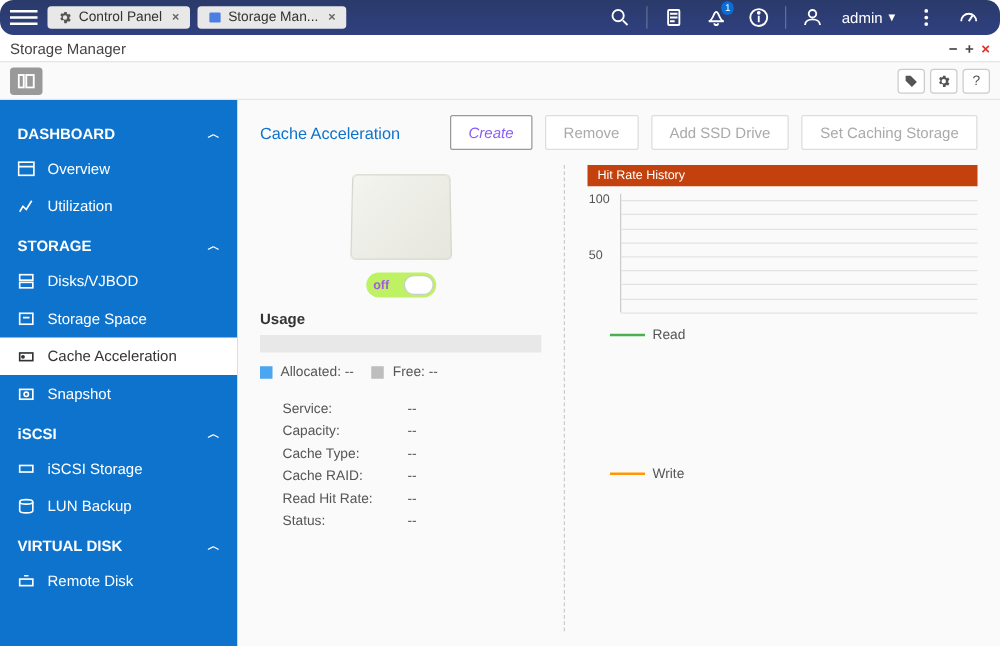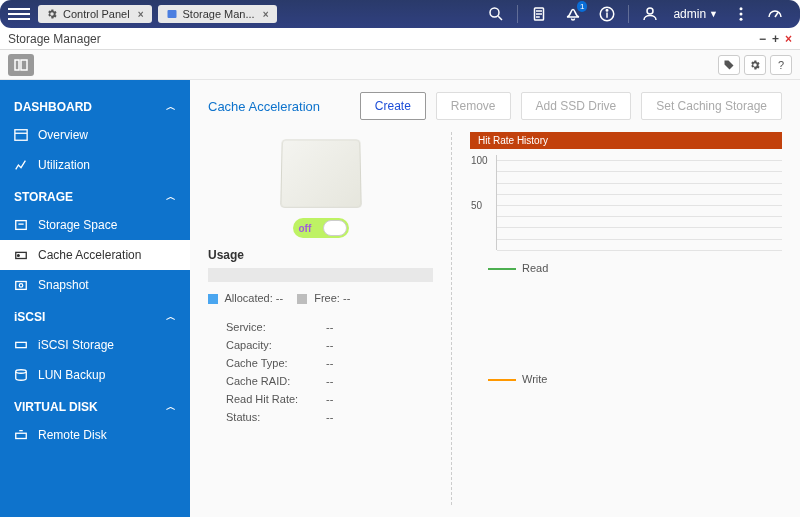--- a/index.html
+++ b/index.html
@@ -34,21 +34,21 @@
 .sb-section { padding: 10px 14px 6px; font-size: 12px; font-weight: bold; display: flex; align-items: center; justify-content: space-between; }
 .sb-section .chev { font-size: 10px; }
 .sb-item { padding: 8px 14px 8px 14px; font-size: 12px; display: flex; align-items: center; cursor: pointer; }
 .sb-item.active { background: #fff; color: #333; }
 .sb-icon { width: 16px; height: 14px; display: inline-flex; margin-right: 8px; }
 
 .main { flex: 1; display: flex; flex-direction: column; background: #fafafa; overflow: hidden; }
 .header-row { display: flex; align-items: center; padding: 12px 18px; gap: 10px; }
 .page-title { color: #0e73cc; font-size: 13px; margin-right: auto; }
 .action-btn { border: 1px solid #ccc; background: #fff; padding: 6px 14px; font-size: 12px; cursor: pointer; border-radius: 2px; color: #333; }
-.action-btn.primary { color: #1d4ed8; border-color: #999; }
+.action-btn.primary { color: #8b5cf6; border-color: #999; font-style: italic; }
 .action-btn.disabled { color: #aaa; border-color: #ddd; cursor: default; }
 
 .content { display: flex; flex: 1; padding: 0 18px 12px; gap: 18px; overflow: hidden; }
 .left-col { width: 225px; display: flex; flex-direction: column; }
 .right-col { flex: 1; border-left: 1px dashed #ccc; padding-left: 18px; }
 .disk-img { width: 80px; height: 70px; margin: 6px auto 10px; background: linear-gradient(135deg,#f4f4f0,#e6e6dd); border: 1px solid #d6d6cc; border-radius: 4px; transform: perspective(400px) rotateX(12deg); }
 .toggle { width: 56px; height: 20px; background: #bef264; border-radius: 10px; margin: 0 auto 10px; display: flex; align-items: center; position: relative; }
 .toggle-label { font-size: 10px; color: #a05ddb; font-weight: bold; position: absolute; left: 6px; }
 .toggle-knob { width: 24px; height: 16px; background: #fff; border: 1px solid #ccc; border-radius: 8px; position: absolute; right: 2px; }
 .usage-label { font-size: 12px; font-weight: bold; color: #333; margin-bottom: 6px; }
@@ -202,20 +202,29 @@
           <svg viewBox="0 0 16 16" fill="none" class="stroke-white" stroke-width="1.5">
             <path d="M2 13l3-5 3 3 5-8"></path>
           </svg>
         </span>
       <span>Utilization</span>
     </div>
 
     <div class="sb-section">
       <span>STORAGE</span>
       <span class="chev">︿</span>
+    </div>
+    <div class="sb-item">
+      <span class="sb-icon">
+          <svg viewBox="0 0 16 16" fill="none" class="stroke-white" stroke-width="1.5">
+            <rect x="2" y="2" width="12" height="5"></rect>
+            <rect x="2" y="9" width="12" height="5"></rect>
+          </svg>
+        </span>
+      <span>Disks/VJBOD</span>
     </div>
     <div class="sb-item">
       <span class="sb-icon">
           <svg viewBox="0 0 16 16" fill="none" class="stroke-white" stroke-width="1.5">
             <rect x="2" y="3" width="12" height="10"></rect>
             <path d="M5 7h6"></path>
           </svg>
         </span>
       <span>Storage Space</span>
     </div>

